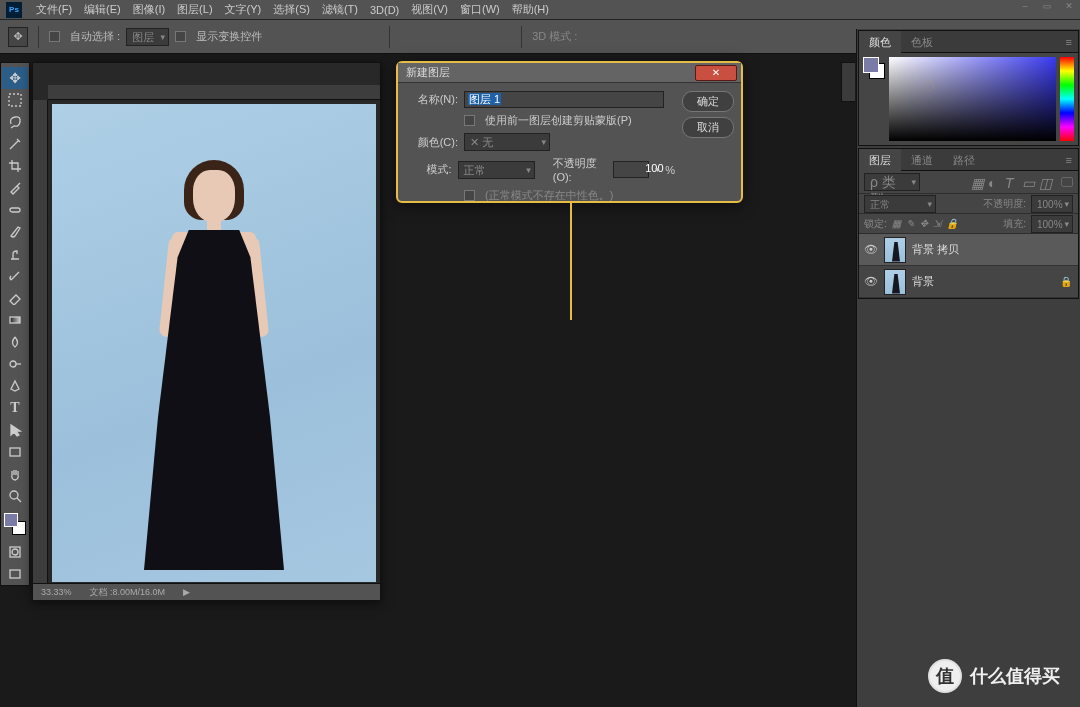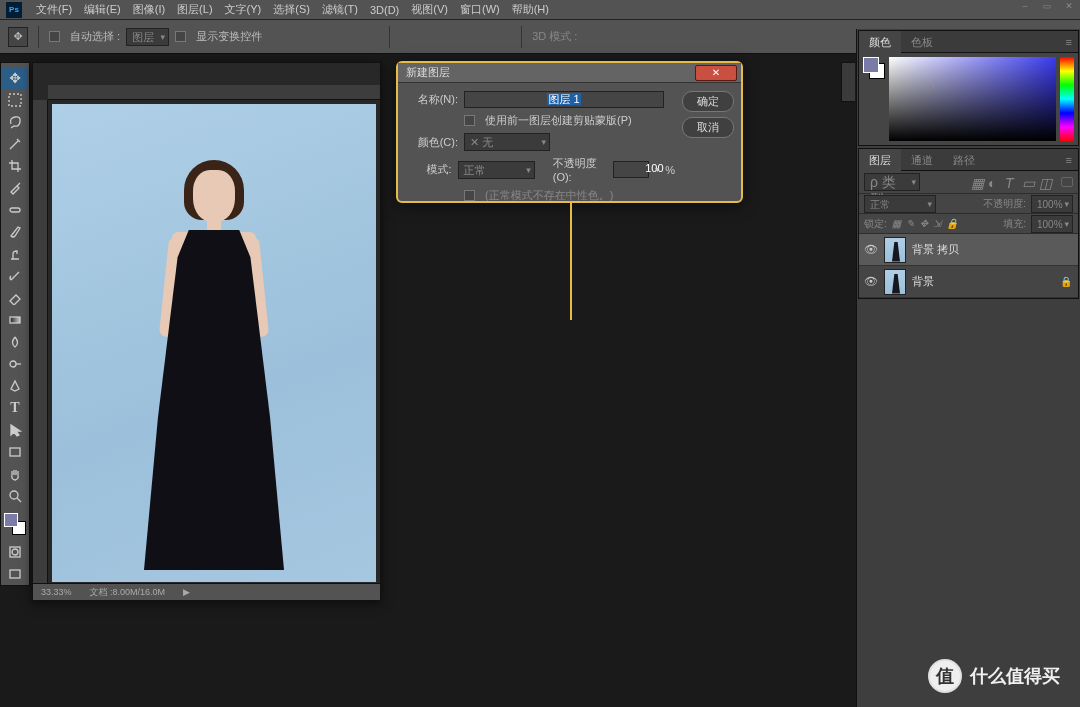--- a/index.html
+++ b/index.html
@@ -300,21 +300,21 @@
     <span>新建图层</span>
     <span class="close-btn">✕</span>
   </div>
   <div class="dlg-body">
     <div class="btns">
       <button>确定</button>
       <button>取消</button>
     </div>
     <div class="dlg-row">
       <span class="dlg-lbl">名称(N):</span>
-      <span class="txt-in sel" style="width:200px;text-align:center;"><span class="seltext">图层 1</span></span>
+      <span class="txt-in sel" style="width:200px;"><span class="seltext">图层 1</span></span>
     </div>
     <div class="dlg-row" style="padding-left:54px;">
       <span class="chk"></span>
       <span>使用前一图层创建剪贴蒙版(P)</span>
     </div>
     <div class="dlg-row">
       <span class="dlg-lbl">颜色(C):</span>
       <span class="dd" style="width:86px;">✕ 无</span>
     </div>
     <div class="dlg-row">

